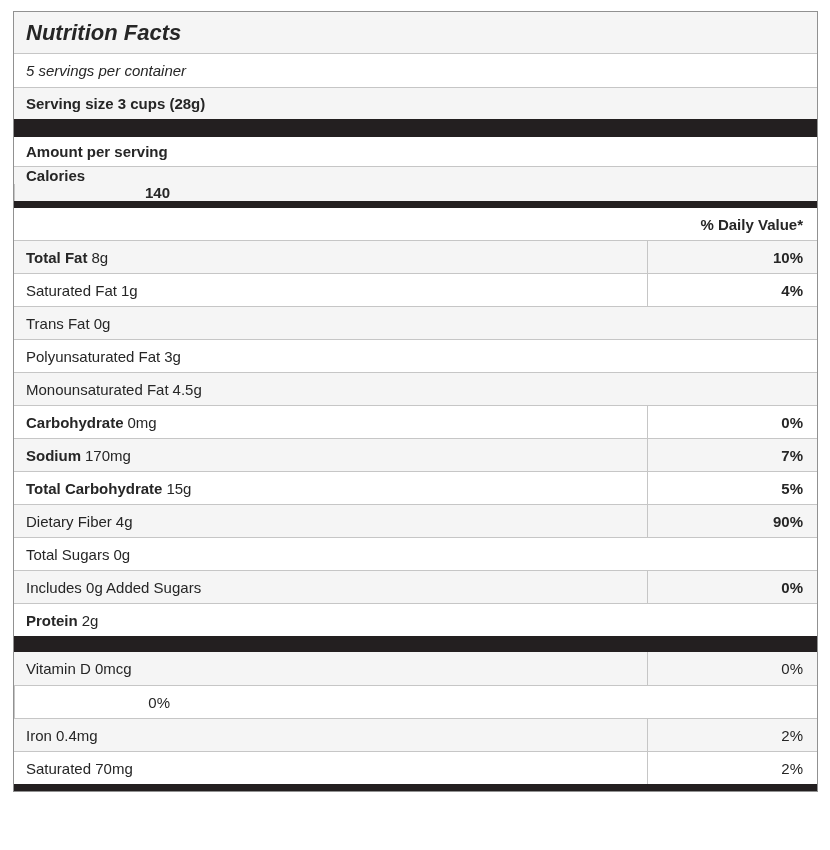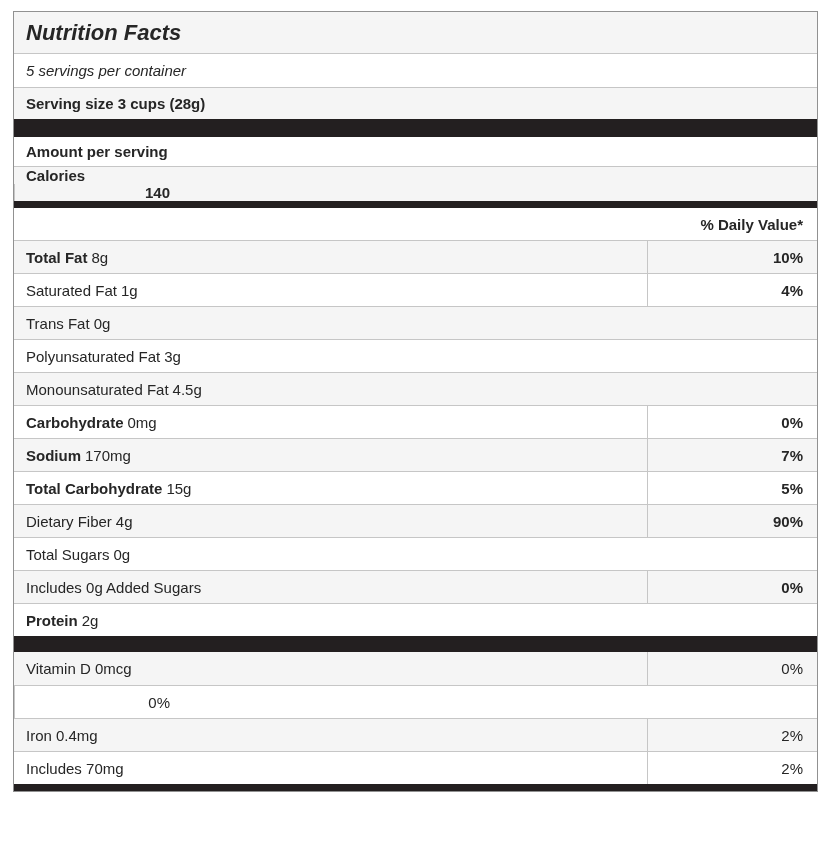--- a/index.html
+++ b/index.html
@@ -193,20 +193,20 @@
   <div class="row nutrient regpct">
     <div class="pct">0%</div>
   </div>
 
   <div class="row nutrient regpct shaded">
     <div class="name">Iron 0.4mg</div>
     <div class="pct">2%</div>
   </div>
 
   <div class="row nutrient regpct">
-    <div class="name">Includes 70mg</div>
+    <div class="name">Saturated 70mg</div>
     <div class="pct">2%</div>
   </div>
 
   <div class="bar thin"></div>
 
 
 </div>
 
 </body></html>

